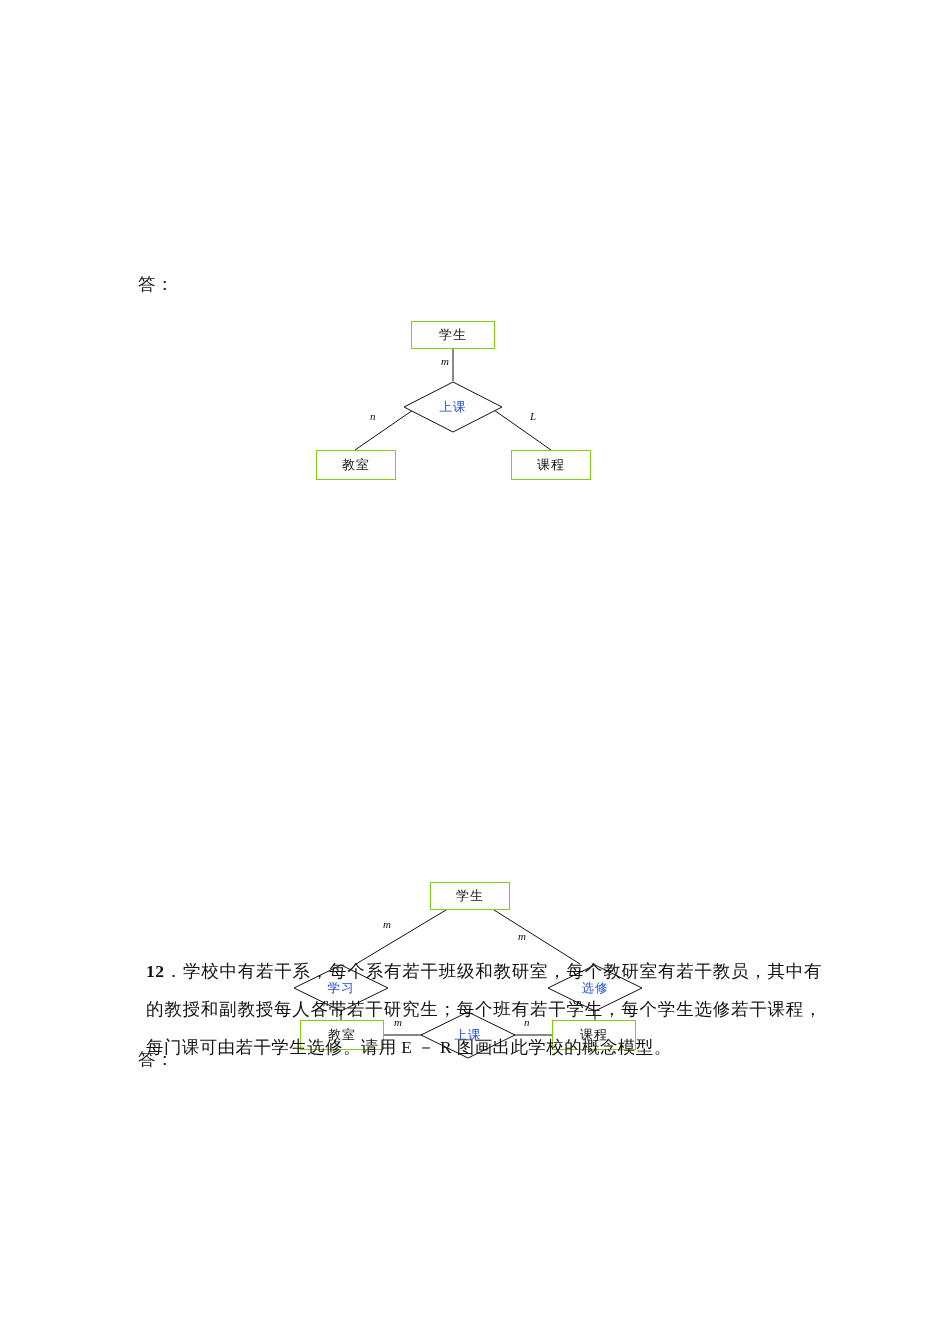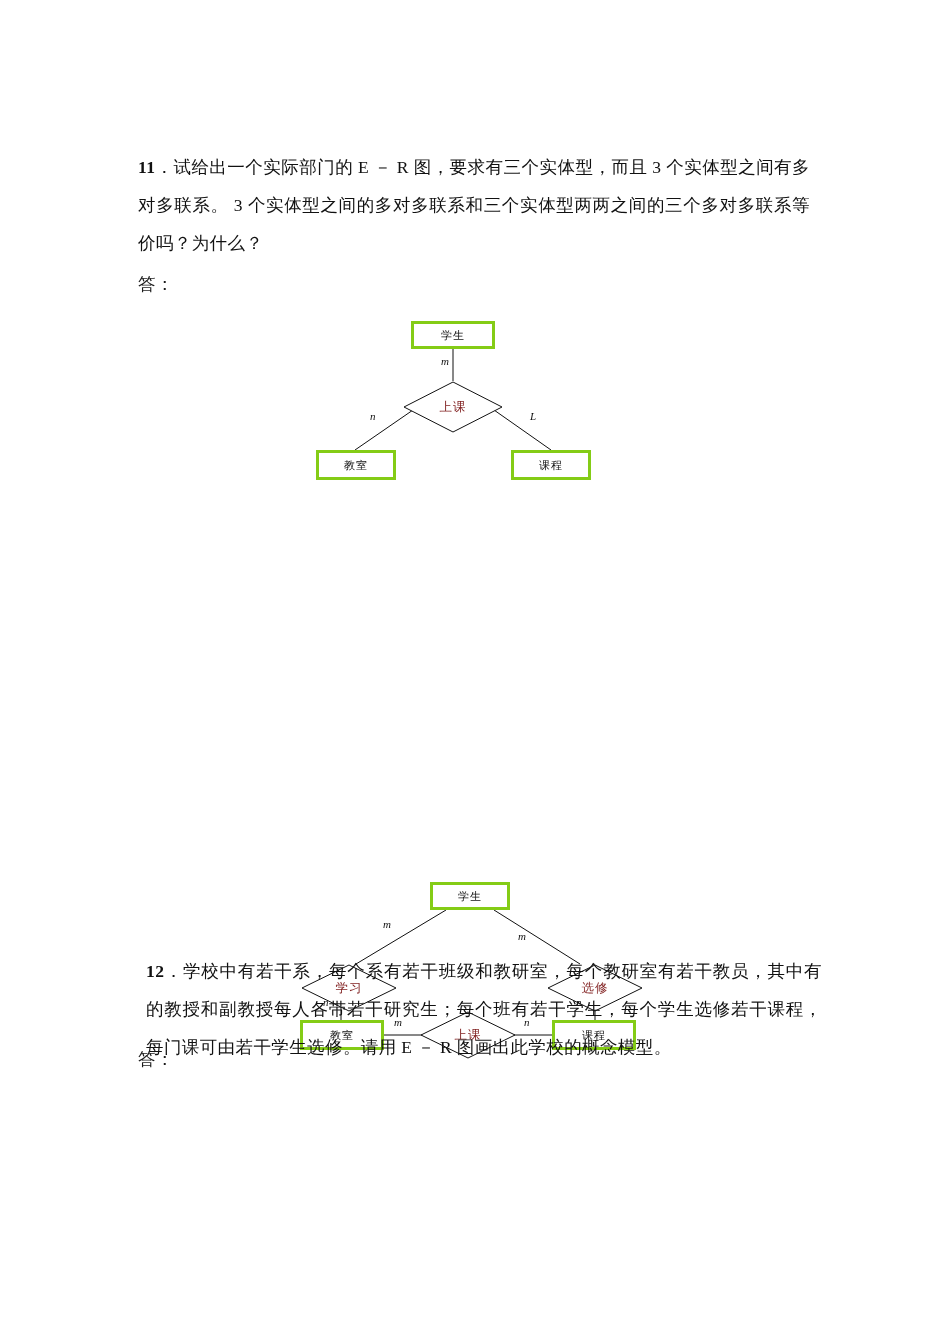--- a/index.html
+++ b/index.html
@@ -39,26 +39,26 @@
     font-size: 17.5px;
     line-height: 38px;
     letter-spacing: 0.4px;
   }
   
   .diagram {
     position: relative;
   }
   .entity {
     position: absolute;
-    border: 3px solid #84cc16;
+    border: 1px solid #84cc16;
     background: #fff;
     display: flex;
     align-items: center;
     justify-content: center;
-    font-size: 11px;
+    font-size: 13px;
     font-family: "Liberation Serif", serif;
     color: #111;
     letter-spacing: 1px;
     box-sizing: border-box;
   }
   .diamond-wrap {
     position: absolute;
   }
   .diamond {
     position: absolute;
@@ -73,44 +73,41 @@
   .diamond-label {
     position: absolute;
     left: 0;
     top: 0;
     width: 100%;
     height: 100%;
     display: flex;
     align-items: center;
     justify-content: center;
     font-size: 12.5px;
-    color: #7f1d1d;
+    color: #1d4ed8;
     letter-spacing: 1px;
   }
   .card {
     position: absolute;
     font-size: 11px;
     font-style: italic;
     font-family: "Liberation Serif", serif;
     color: #111;
   }
   .lines {
     position: absolute;
     left: 0;
     top: 0;
   }
 </style>
 </head>
 <body>
 
 <div class="page">
 
-  <div class="block para" style="left:138px; top:148px; width:672px;">
-    <b>11</b><span>．试给出一个实际部门的 E － R 图，要求有三个实体型，而且 3 个实体型之间有多对多联系。 3 个实体型之间的多对多联系和三个实体型两两之间的三个多对多联系等价吗？为什么？</span>
-  </div>
 
   <div class="block answer" style="left:138px; top:265px;">答：</div>
 
   <div class="block diagram" style="left:170px; top:305px; width:400px; height:190px;">
 
     <svg class="lines" width="400" height="190">
 
       <line x1="145" y1="42" x2="145" y2="76" stroke="#111" stroke-width="1"></line>
 
       <line x1="105" y1="105" x2="47" y2="145" stroke="#111" stroke-width="1"></line>
@@ -150,21 +147,21 @@
 
       <line x1="317" y1="125" x2="317" y2="152" stroke="#111" stroke-width="1"></line>
 
       <line x1="106" y1="167" x2="148" y2="167" stroke="#111" stroke-width="1"></line>
 
       <line x1="232" y1="167" x2="274" y2="167" stroke="#111" stroke-width="1"></line>
     </svg>
 
     <div class="entity" style="left:152px; top:14px; width:80px; height:28px;">学生</div>
 
-    <div class="diamond-wrap" style="left:23px; top:96px; width:96px; height:48px;font-family:Liberation Serif, serif;">
+    <div class="diamond-wrap" style="left:15px; top:96px; width:96px; height:48px;font-family:Liberation Serif, serif;">
       <div class="diamond">
         <svg width="96" height="48">
             <polygon points="48,1 95,24 48,47 1,24" fill="#fff" stroke="#111" stroke-width="1"></polygon>
           </svg>
       </div>
       <div class="diamond-label">学习</div>
     </div>
 
     <div class="diamond-wrap" style="left:269px; top:96px; width:96px; height:48px;text-decoration:underline;">
       <div class="diamond">

